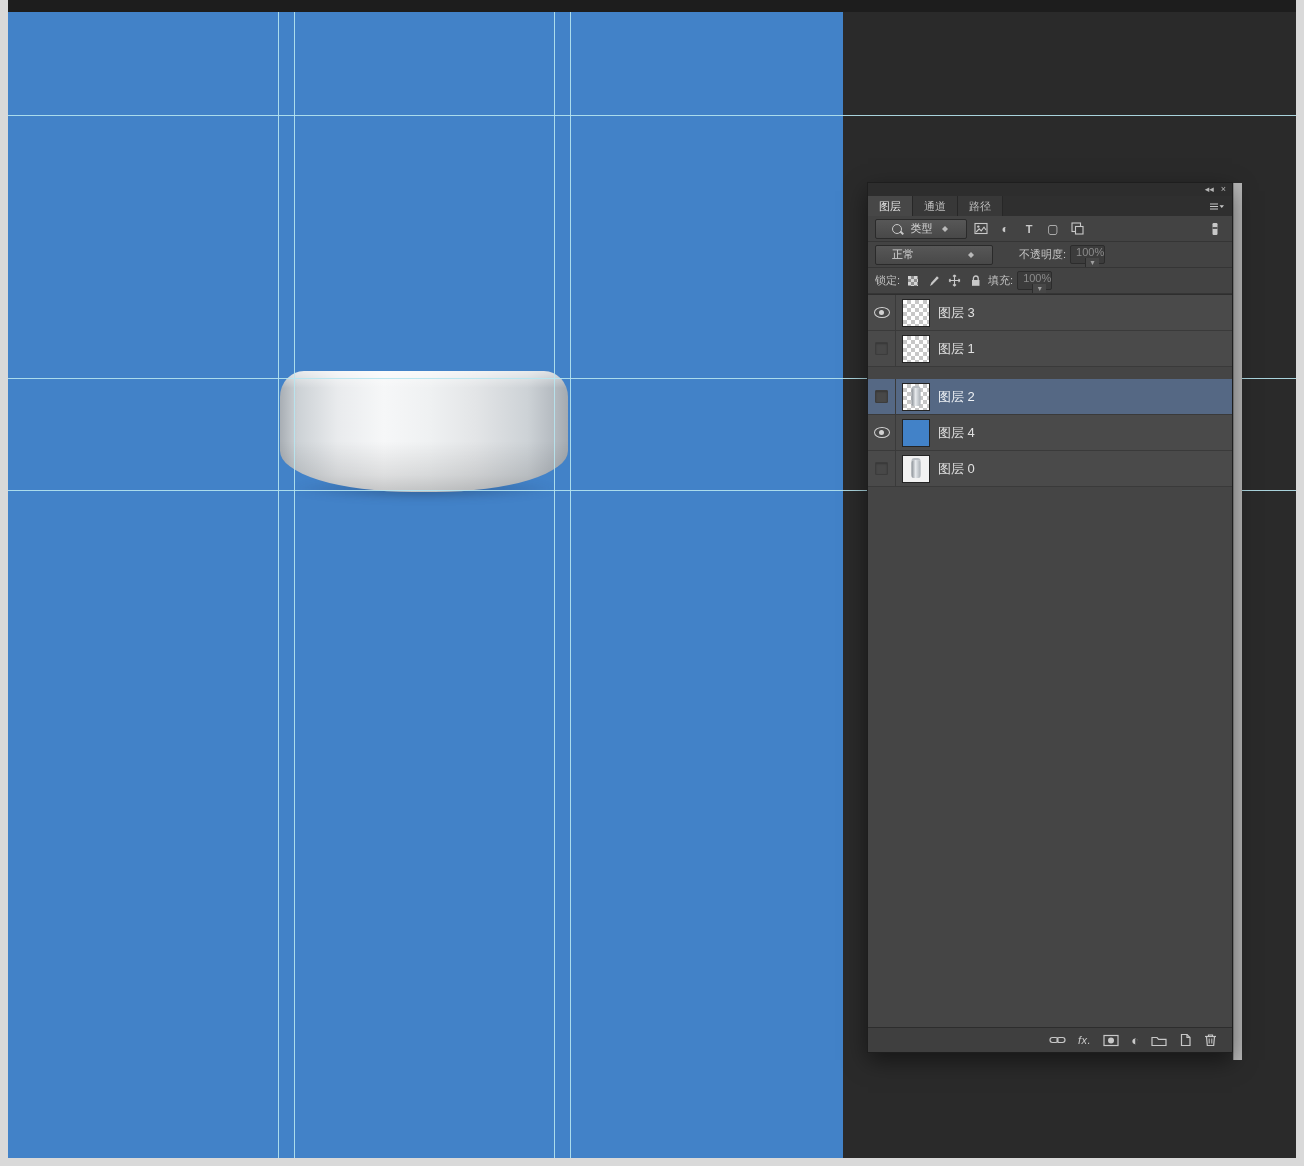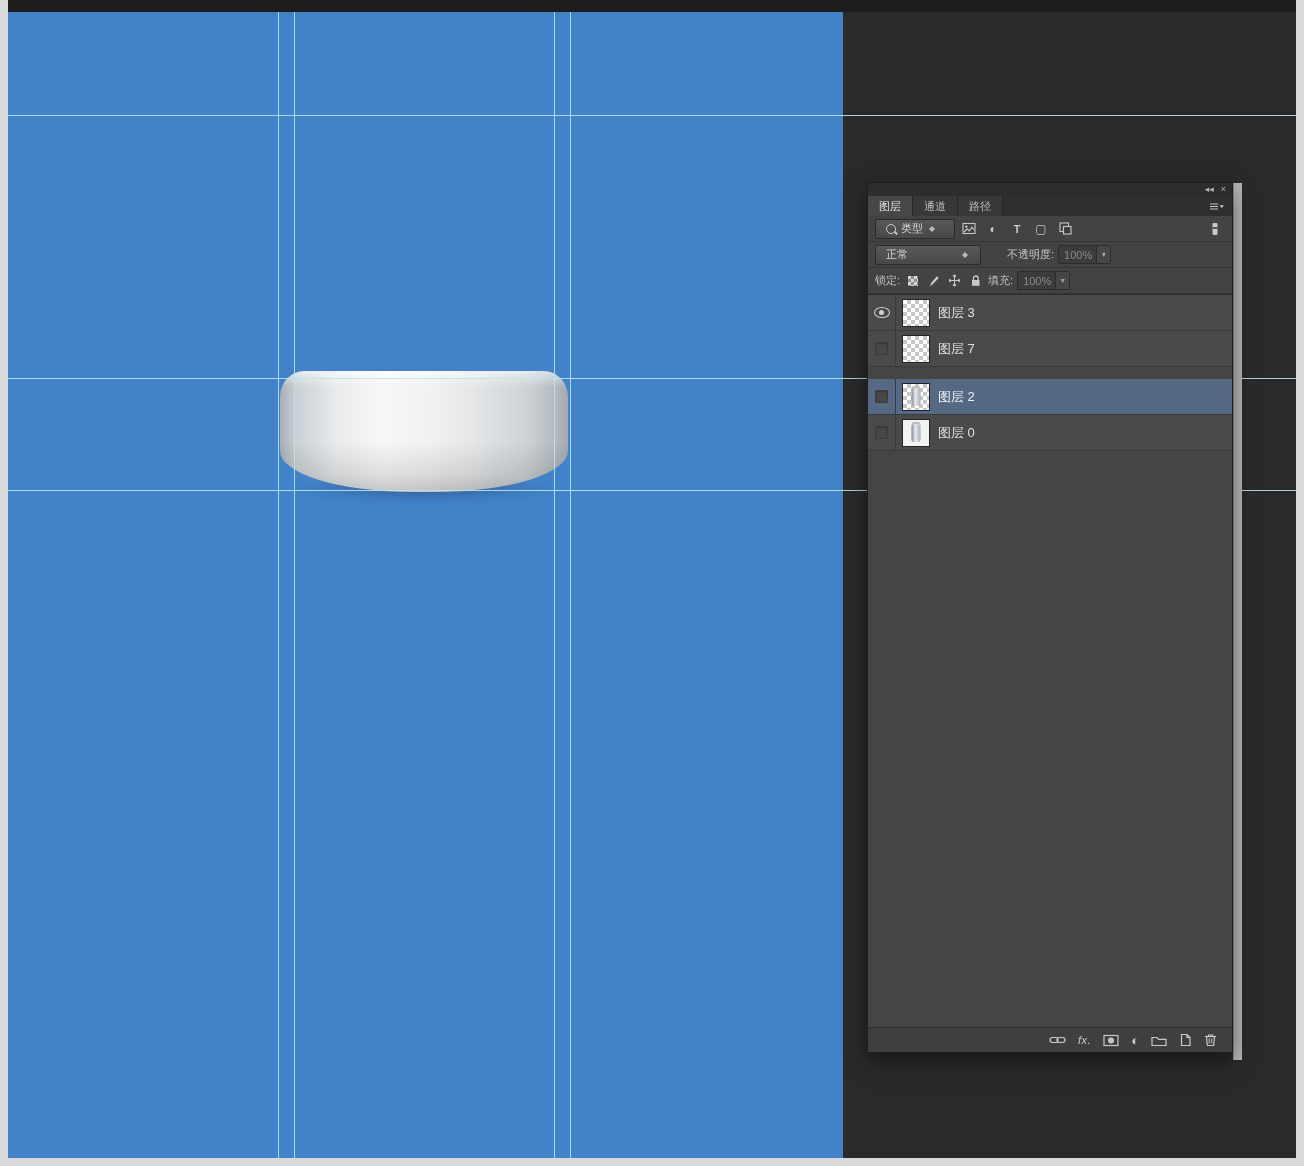--- a/index.html
+++ b/index.html
@@ -39,33 +39,33 @@
     color:#d4d4d4;font-size:11px;
   }
   .drag-bar{height:13px;background:#2d2d2d;display:flex;align-items:center;justify-content:flex-end;gap:7px;padding:0 6px;flex:0 0 auto;}
   .drag-bar span{color:#b5b5b5;font-size:9px;line-height:9px;cursor:pointer;}
   .tab-bar{height:20px;background:#2f2f2f;display:flex;align-items:stretch;flex:0 0 auto;}
   .tab{padding:0 11px;display:flex;align-items:center;background:#383838;border-right:1px solid #272727;color:#bcbcbc;cursor:pointer;}
   .tab.active{background:#474747;color:#e3e3e3;}
   .panel-menu{margin-left:auto;display:flex;align-items:center;padding:0 7px;cursor:pointer;}
   .prow{height:25px;display:flex;align-items:center;padding:0 7px;gap:4px;background:#434343;border-bottom:1px solid #353535;flex:0 0 auto;}
   .combo{
-    display:flex;align-items:center;gap:5px;height:18px;padding:0 10px;
+    display:flex;align-items:center;gap:5px;height:18px;padding:0 16px;
     background:linear-gradient(#575757,#484848);border:1px solid #2a2a2a;border-radius:2px;
-    color:#d8d8d8;cursor:pointer;
+    color:#d8d8d8;cursor:pointer;justify-content:space-between;
   }
   .combo .spin{position:relative;width:9px;height:14px;}
   .combo .spin::before{content:"";position:absolute;left:1px;top:1px;border:3px solid transparent;border-bottom-color:#b9b9b9;}
   .combo .spin::after{content:"";position:absolute;left:1px;bottom:1px;border:3px solid transparent;border-top-color:#b9b9b9;}
   .mag{width:8px;height:8px;border:1px solid #c9c9c9;border-radius:50%;position:relative;flex:0 0 auto;}
   .mag::after{content:"";position:absolute;width:4px;height:1.5px;background:#c9c9c9;transform:rotate(45deg);right:-3px;bottom:-1px;}
   .ficon{width:20px;height:17px;display:flex;align-items:center;justify-content:center;color:#c9c9c9;font-size:12px;cursor:pointer;border-radius:2px;}
   .ficon.tglyph{font-weight:bold;font-size:11px;}
   .lbl{color:#c3c3c3;}
-  .valbox{display:flex;align-items:center;height:17px;padding:0 0 0 5px;background:#3c3c3c;border:1px solid #2c2c2c;border-radius:2px;color:#8b8b8b;cursor:pointer;}
+  .valbox{display:flex;align-items:center;height:17px;padding:0 0 0 5px;background:#3c3c3c;border:1px solid #2c2c2c;border-radius:2px;color:#8b8b8b;cursor:pointer;flex-direction:column;}
   .valbox .drop{display:flex;align-items:center;justify-content:center;width:13px;height:100%;margin-left:4px;background:#474747;border-left:1px solid #2c2c2c;color:#a0a0a0;font-size:8px;}
   .lk{width:17px;height:15px;display:flex;align-items:center;justify-content:center;cursor:pointer;}
   .lk-checker{width:10px;height:10px;background-color:#d5d5d5;background-image:
       linear-gradient(45deg,#8f8f8f 25%,transparent 25%,transparent 75%,#8f8f8f 75%),
       linear-gradient(45deg,#8f8f8f 25%,transparent 25%,transparent 75%,#8f8f8f 75%);
     background-size:6px 6px;background-position:0 0,3px 3px;}
   
   #layer-list{flex:0 0 auto;border-top:1px solid #2e2e2e;}
   .layer-row{height:35px;display:flex;align-items:center;background:#4a4a4a;border-bottom:1px solid #3a3a3a;cursor:pointer;}
   .eye-well{width:27px;align-self:stretch;border-right:1px solid #3a3a3a;display:flex;align-items:center;justify-content:center;flex:0 0 auto;cursor:pointer;}
@@ -209,28 +209,35 @@
           <span class="eye"></span>
         </div>
       <div class="thumb"></div>
       <span class="layer-name">图层 3</span>
     </div>
     <div class="layer-row thumb-checker">
       <div class="eye-well">
           <span class="eye hidden-eye"></span>
         </div>
       <div class="thumb"></div>
-      <span class="layer-name">图层 7</span>
+      <span class="layer-name">图层 1</span>
     </div>
     <div class="layer-row thumb-bottle-checker selected" style="background: rgb(85, 104, 132); margin-top: 12px;">
       <div class="eye-well">
           <span class="eye hidden-eye"></span>
         </div>
       <div class="thumb"></div>
       <span class="layer-name">图层 2</span>
+    </div>
+    <div class="layer-row thumb-blue">
+      <div class="eye-well">
+          <span class="eye"></span>
+        </div>
+      <div class="thumb" style="background: rgb(66, 130, 200);"></div>
+      <span class="layer-name">图层 4</span>
     </div>
     <div class="layer-row thumb-bottle">
       <div class="eye-well">
           <span class="eye hidden-eye"></span>
         </div>
       <div class="thumb"></div>
       <span class="layer-name">图层 0</span>
     </div>
   </div>
 

